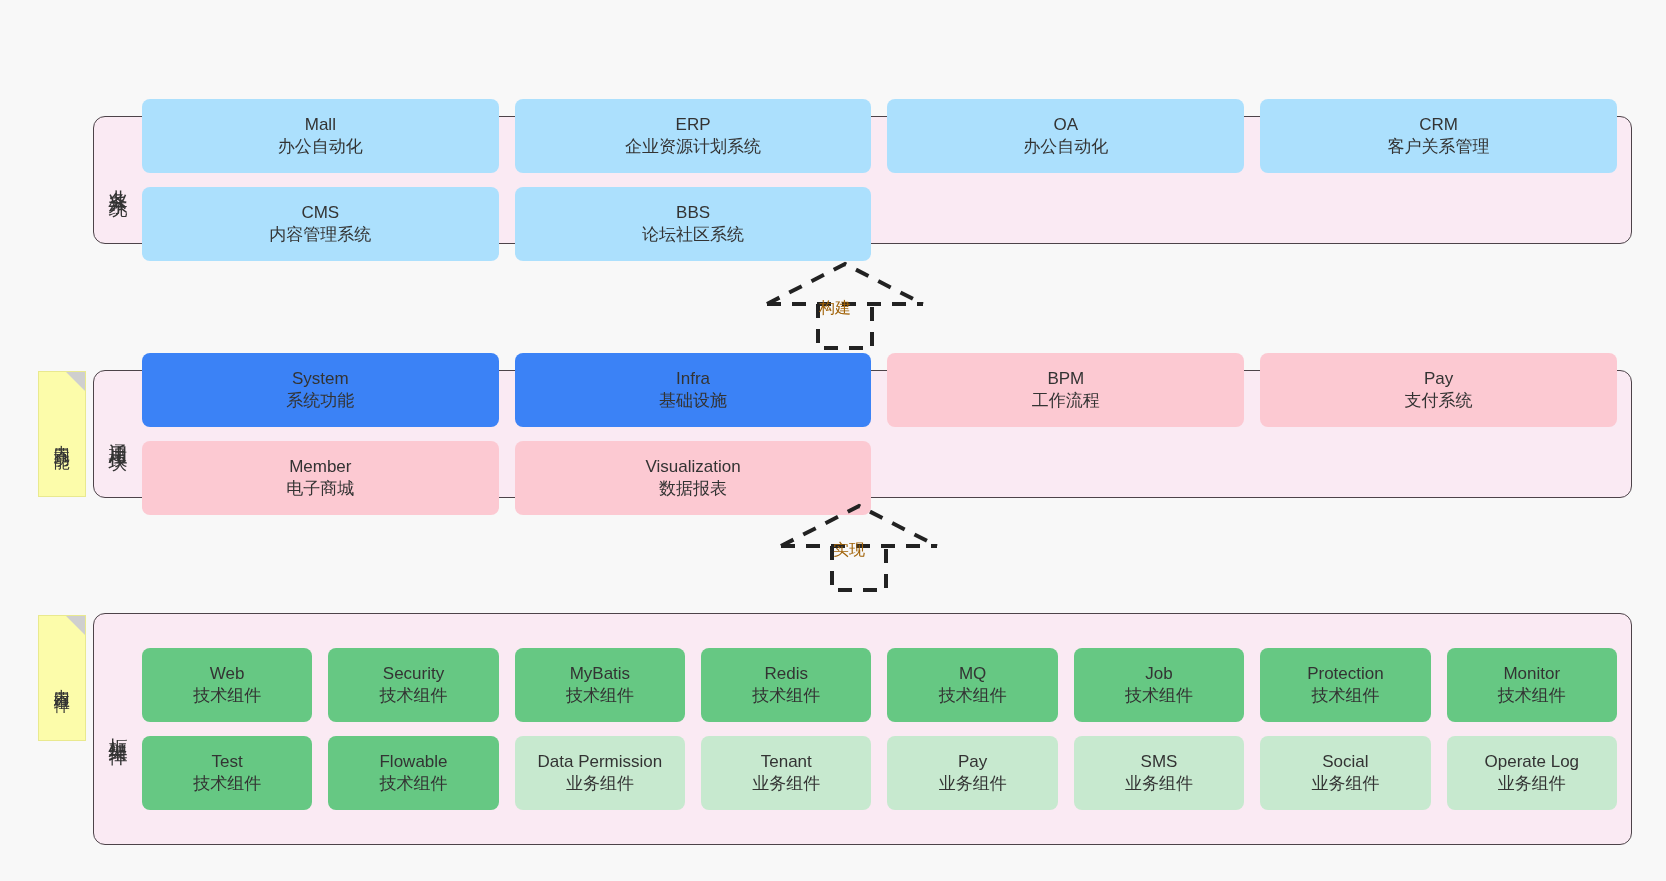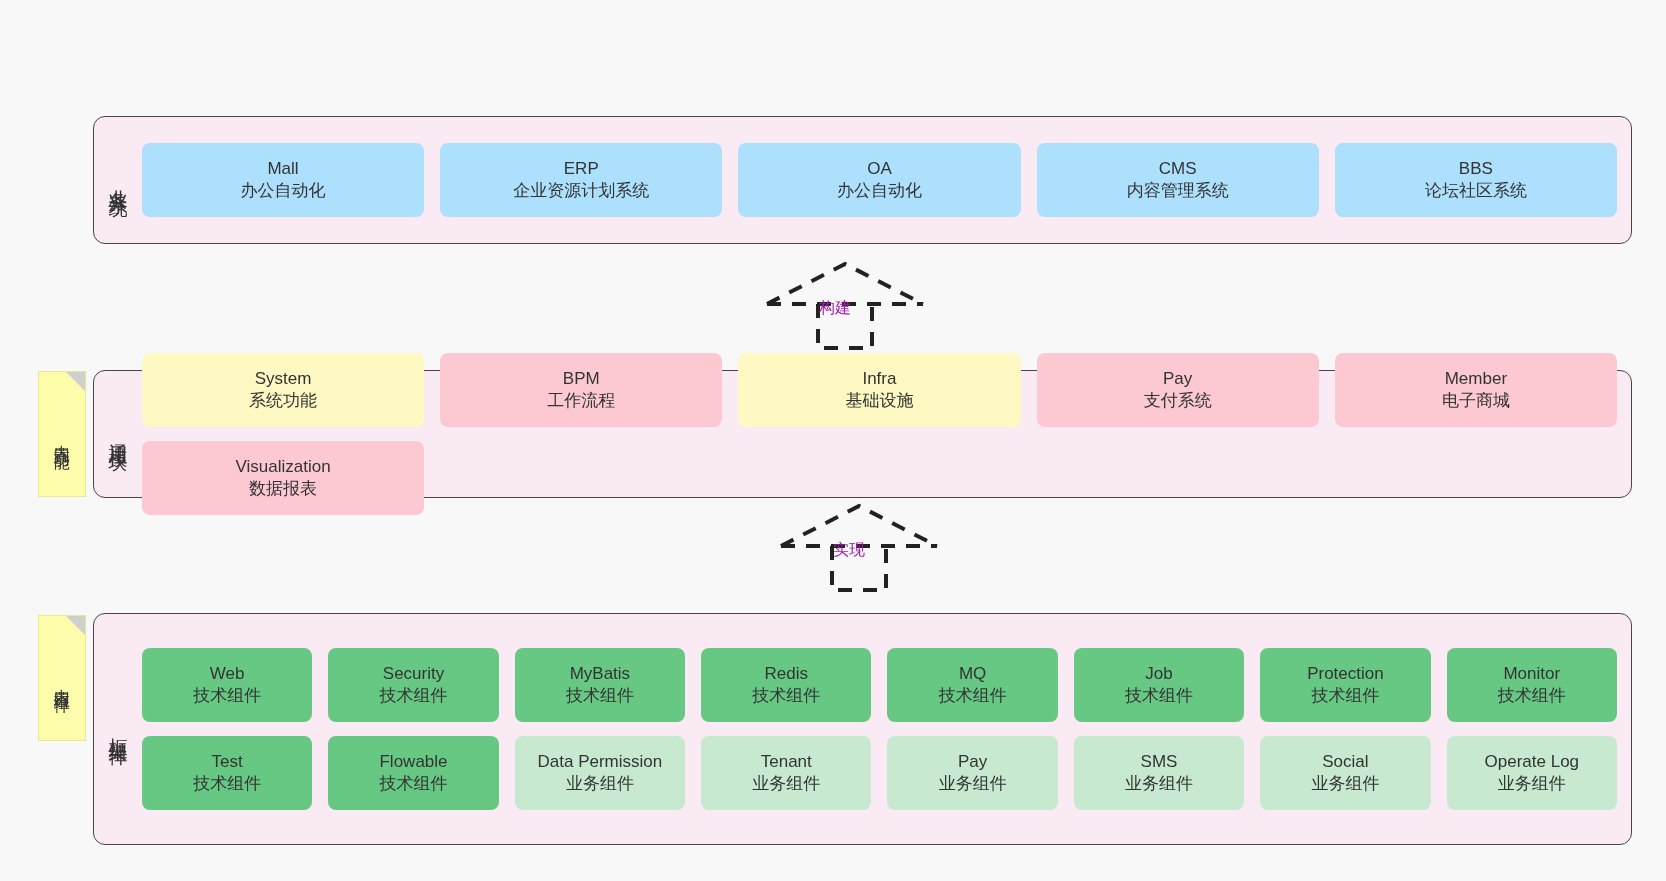--- a/index.html
+++ b/index.html
@@ -53,21 +53,21 @@
   }
 
   
   .grid {
     flex: 1 1 auto;
     display: grid;
     gap: 14px 16px;
     padding: 0 14px 0 6px;
     box-sizing: border-box;
   }
-  .grid-6 { grid-template-columns: repeat(5, 1fr); }
+  .grid-6 { grid-template-columns: repeat(4, 1fr); }
   .grid-8 { grid-template-columns: repeat(8, 1fr); }
 
   .node {
     border-radius: 8px;
     height: 74px;
     display: flex;
     flex-direction: column;
     align-items: center;
     justify-content: center;
     text-align: center;
@@ -76,21 +76,21 @@
     color: #333333;
     padding: 2px 4px;
     box-sizing: border-box;
     user-select: none;
   }
   .node .en { display: block; }
   .node .cn { display: block; }
 
   
   .c-blue        { background: #ace0fd; }
-  .c-red         { background: #fef9c3; }
+  .c-red         { background: #3b82f6; }
   .c-pink        { background: #fcc9d2; }
   .c-green       { background: #66c883; }
   .c-greenlight  { background: #c7e9cf; }
 
   
   .sticky {
     position: absolute;
     width: 48px;
     background: #fcfcaa;
     border: 1px solid #e9e98f;
@@ -119,21 +119,21 @@
   }
   #sticky-modules   { left: 38px;  top: 371px; height: 126px; }
   #sticky-framework { left: 38px;  top: 615px; height: 126px; }
 
   
   .arrow { position: absolute; }
   .arrow svg { display: block; overflow: visible; }
   .arrow-label {
     position: absolute;
     font-size: 16px;
-    color: #a21caf;
+    color: #a16207;
     background: transparent;
     white-space: nowrap;
     user-select: none;
   }
   #arrow-build  { left: 757px; top: 258px; width: 176px; height: 92px; }
   #arrow-build .arrow-label  { left: 62px; top: 40px; }
   #arrow-impl   { left: 771px; top: 500px; width: 176px; height: 92px; }
   #arrow-impl  .arrow-label  { left: 62px; top: 40px; }
 </style>
 </head>
@@ -151,20 +151,24 @@
       </div>
       <div class="node c-blue">
         <span class="en">ERP</span>
         <span class="cn">企业资源计划系统</span>
       </div>
       <div class="node c-blue">
         <span class="en">OA</span>
         <span class="cn">办公自动化</span>
       </div>
       <div class="node c-blue">
+        <span class="en">CRM</span>
+        <span class="cn">客户关系管理</span>
+      </div>
+      <div class="node c-blue">
         <span class="en">CMS</span>
         <span class="cn">内容管理系统</span>
       </div>
       <div class="node c-blue">
         <span class="en">BBS</span>
         <span class="cn">论坛社区系统</span>
       </div>
 
     </div>
   </div>
@@ -184,27 +188,27 @@
   </div>
 
   <div class="layer" id="layer-modules">
     <div class="layer-caption">通用模块</div>
     <div class="grid grid-6">
 
       <div class="node c-red">
         <span class="en">System</span>
         <span class="cn">系统功能</span>
       </div>
+      <div class="node c-red">
+        <span class="en">Infra</span>
+        <span class="cn">基础设施</span>
+      </div>
       <div class="node c-pink">
         <span class="en">BPM</span>
         <span class="cn">工作流程</span>
-      </div>
-      <div class="node c-red">
-        <span class="en">Infra</span>
-        <span class="cn">基础设施</span>
       </div>
       <div class="node c-pink">
         <span class="en">Pay</span>
         <span class="cn">支付系统</span>
       </div>
       <div class="node c-pink">
         <span class="en">Member</span>
         <span class="cn">电子商城</span>
       </div>
       <div class="node c-pink">

